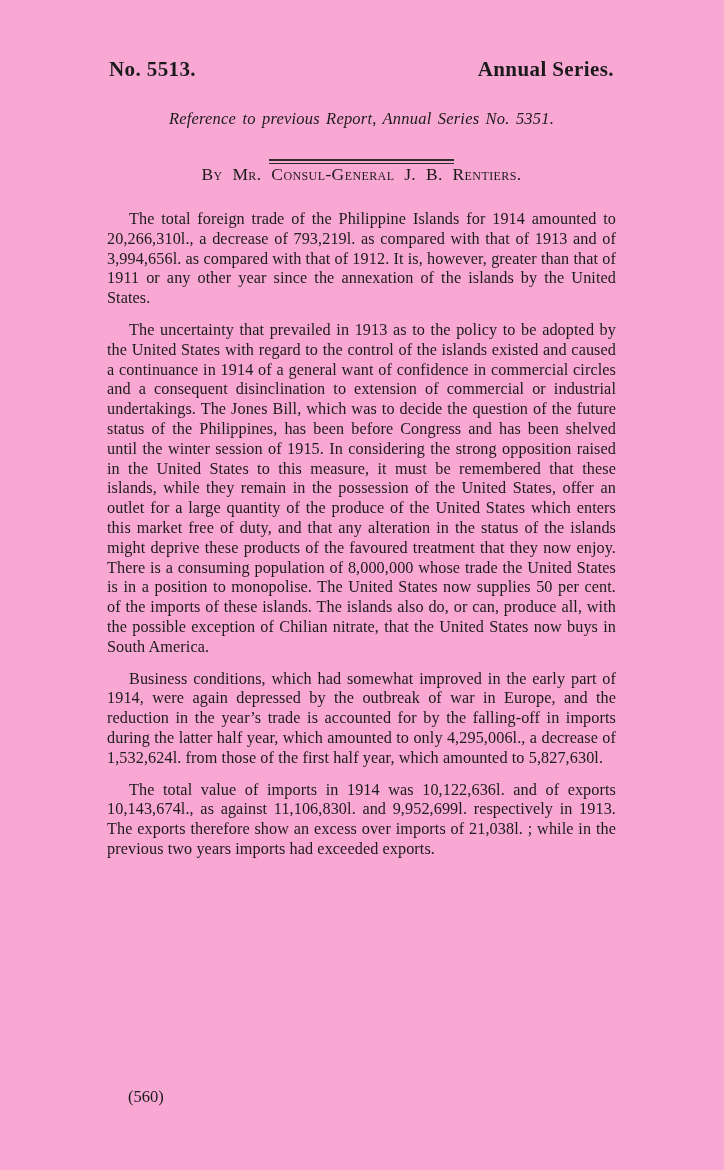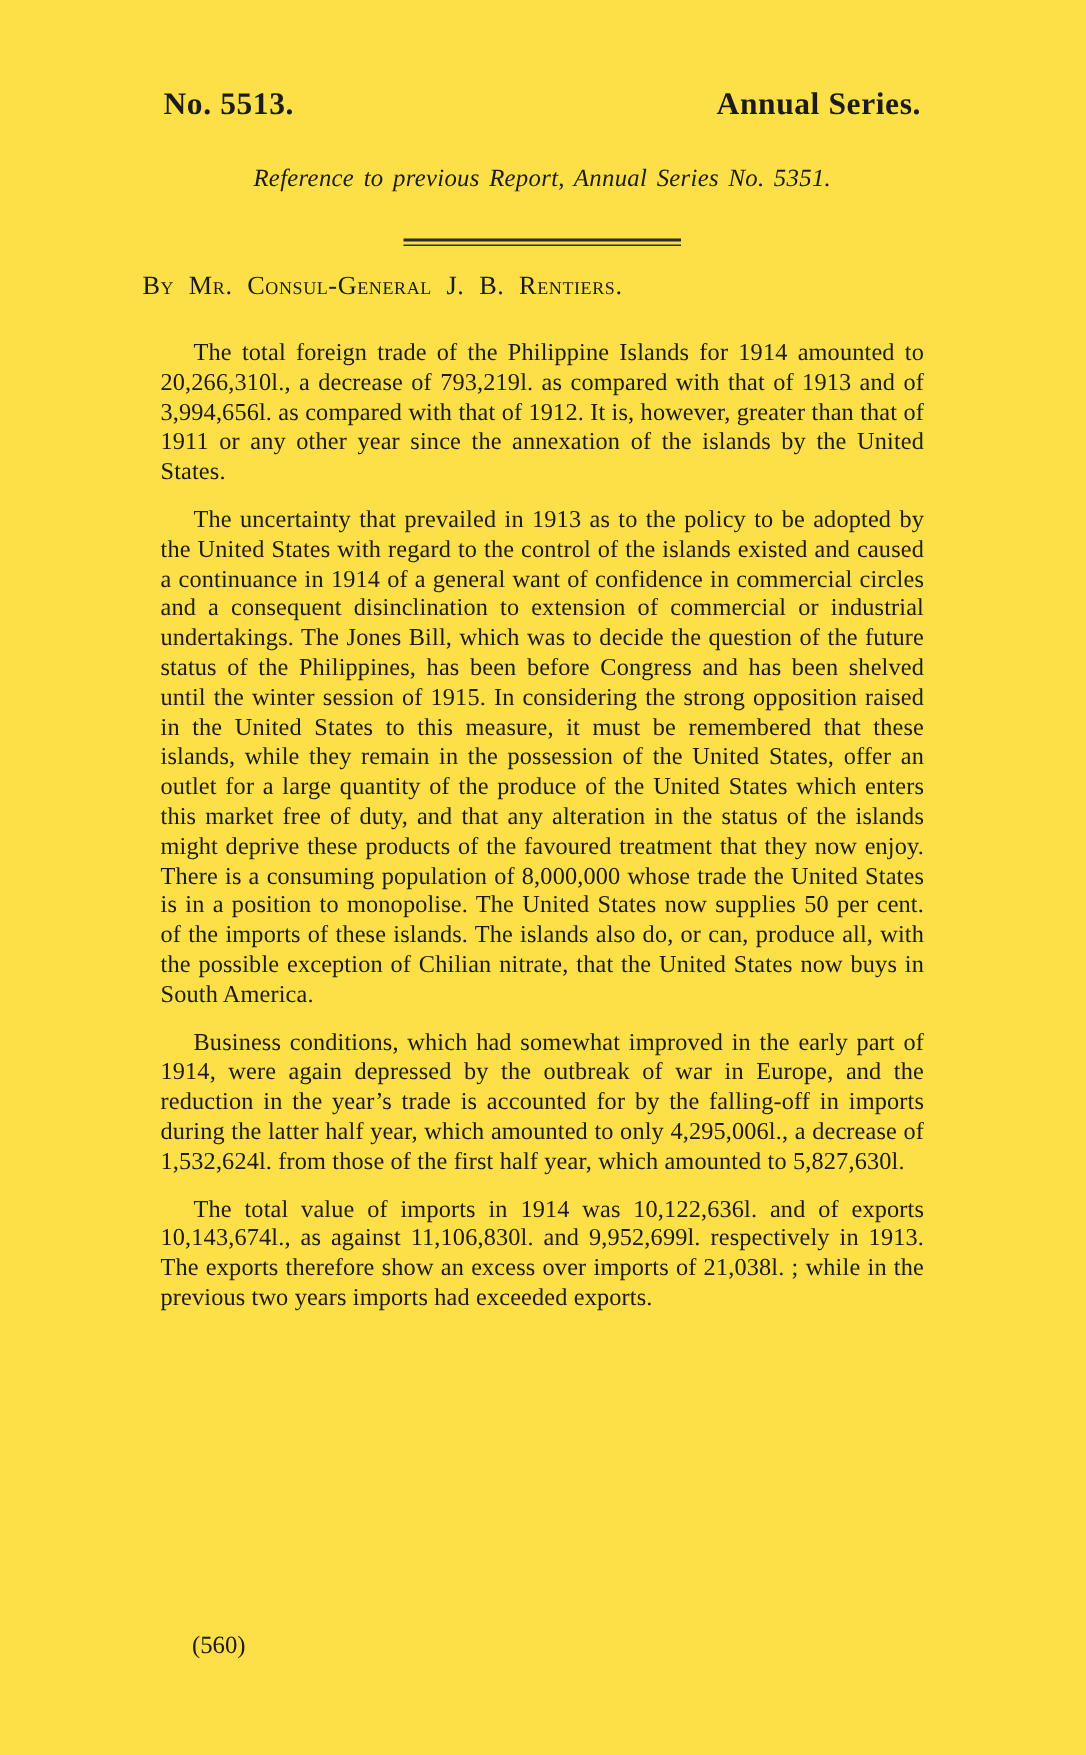--- a/index.html
+++ b/index.html
@@ -4,21 +4,21 @@
 <style>
   html, body {
     margin: 0;
     padding: 0;
     background: #ffffff;
   }
   .page {
     position: relative;
     width: 724px;
     height: 1170px;
-    background: #fde047;
+    background: #f9a8d4;
     overflow: hidden;
     font-family: "Liberation Serif", "DejaVu Serif", serif;
     color: #1b1b1b;
     box-sizing: border-box;
   }
   .content {
     padding: 0 96px 0 95px;
   }
   
   .doc-header {
@@ -56,22 +56,22 @@
     font-weight: normal;
     font-style: italic;
     text-align: justify;
     text-align-last: justify;
     letter-spacing: 0.2px;
   }
   .title-year {
     font-style: normal;
   }
   .byline {
-    margin-top: 16px;
-    text-align: left;
+    margin-top: 0;
+    text-align: center;
     font-variant: small-caps;
     font-size: 17.5px;
     letter-spacing: 0.4px;
     word-spacing: 5px;
   }
   
   .body-text {
     margin-top: 25px;
     font-size: 16.2px;
     line-height: 19.8px;

